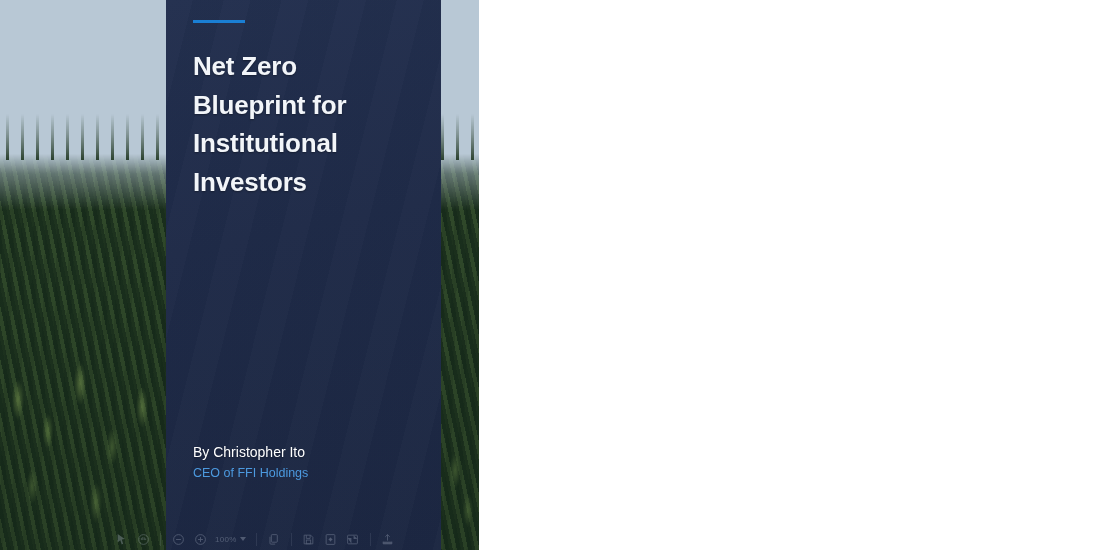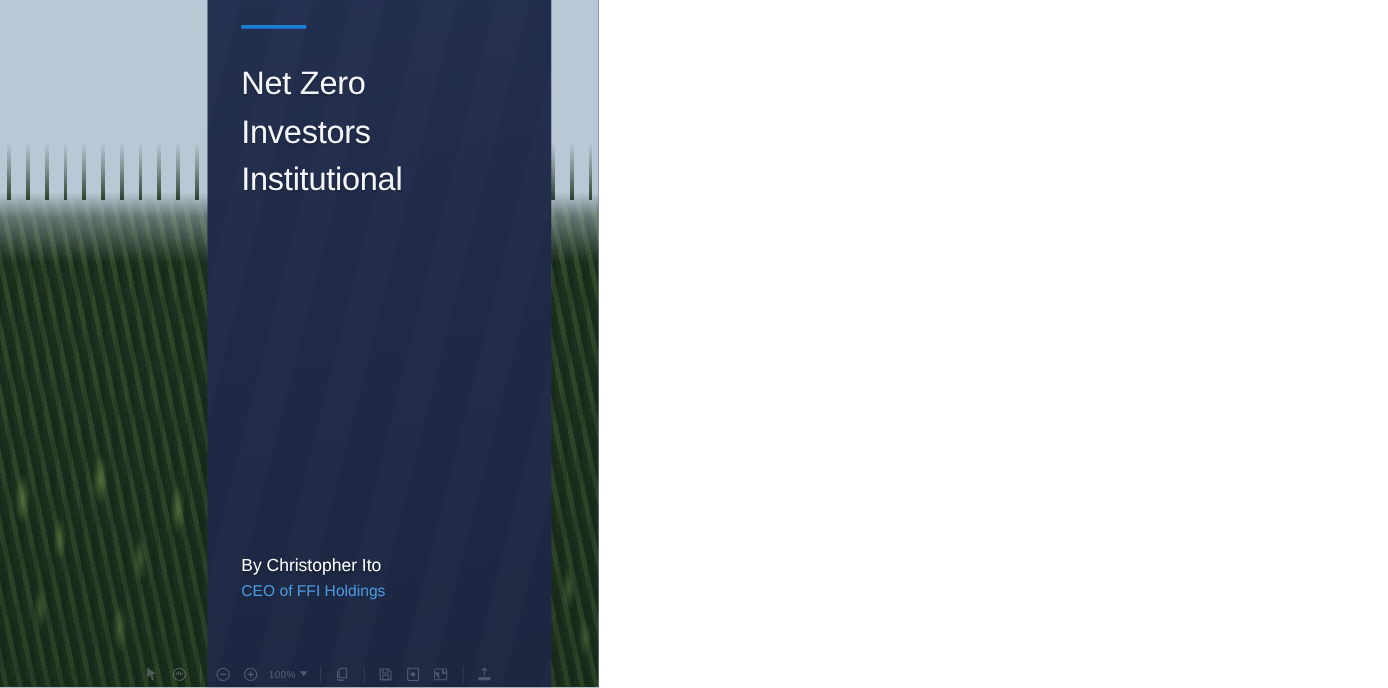--- a/index.html
+++ b/index.html
@@ -125,21 +125,21 @@
     width:52px; height:3px;
     background:#1a7fd4;
   }
 
   .doc-title {
     position:absolute;
     left:27px; top:47px;
     width:225px;
     color:#f2f5f9;
     font-size:26px;
-    font-weight:normal;
+    font-weight:bold;
     line-height:38.5px;
     letter-spacing:-.2px;
     text-shadow:0 1px 2px rgba(0,0,0,.35);
   }
 
   .doc-edition {
     position:absolute;
     left:27px; top:228px;
     font-size:14.5px;
     color:#ffffff;
@@ -218,22 +218,23 @@
       <div class="treeline"></div>
       <div class="forest"></div>
     </div>
 
     <div class="panel">
 
       <div class="accent-rule"></div>
 
       <div class="doc-title">
         <div>Net Zero</div>
+        <div>Blueprint for</div>
+        <div>Institutional</div>
         <div>Investors</div>
-        <div>Institutional</div>
       </div>
 
 
       <div class="byline">By Christopher Ito</div>
       <div class="byrole">CEO of FFI Holdings</div>
 
     </div>
   </div>
 
   <div class="toolbar">

